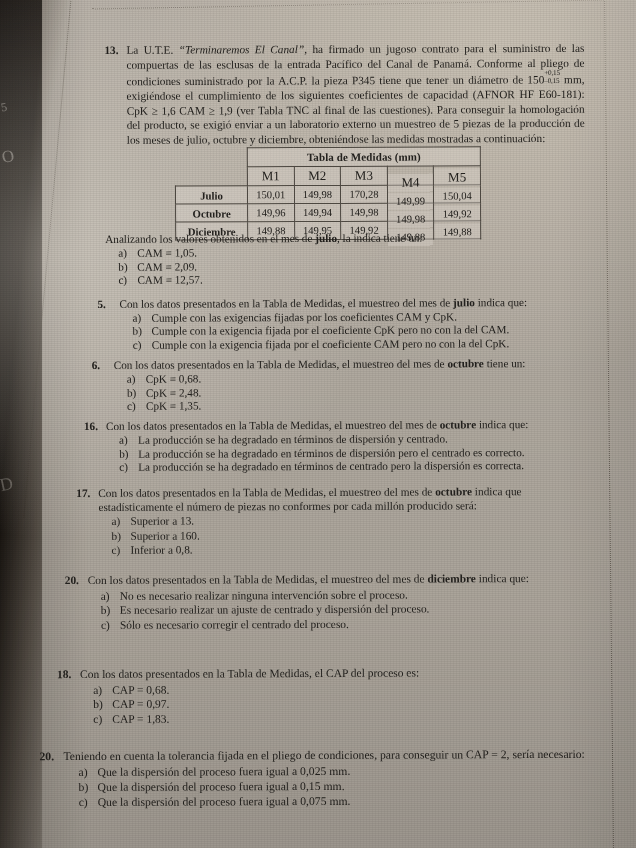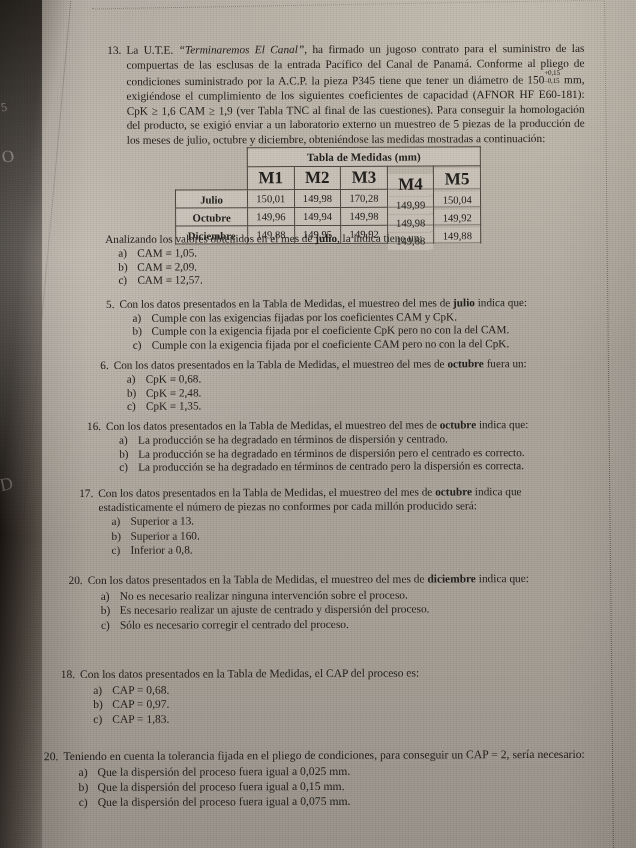--- a/index.html
+++ b/index.html
@@ -97,22 +97,22 @@
     text-rendering: optimizeLegibility;
   }
 
   .q {
     position: absolute;
     display: flex;
     align-items: flex-start;
   }
   .qnum {
     flex: 0 0 auto;
-    font-weight: 400;
-    text-align: right;
+    font-weight: 700;
+    text-align: left;
     margin-right: 5px;
   }
   .qbody { flex: 1 1 auto; }
   .stem  { margin: 0; }
   b { font-weight: 700; }
   i { font-style: italic; }
 
   ol.opts {
     list-style: none;
     margin: 0;
@@ -164,21 +164,21 @@
     font-weight: 400;
     height: 15px;
     background: rgba(231,226,217,0.30);
   }
   table.meas th.title {
     font-weight: 700;
     font-size: 11px;
     letter-spacing: .1px;
     height: 16px;
   }
-  table.meas th.colh { font-weight: 700; font-size: 17px; text-align: center; }
+  table.meas th.colh { font-weight: 400; font-size: 13px; text-align: center; }
   table.meas td.rowh { font-weight: 700; font-size: 10.8px; border-left: 1px solid #4c4740; }
   table.meas td.corner { border: none; background: transparent; }
   
   .sh1 { position: relative; top: 7px; }
   .sh2 { position: relative; top: 2px; }
 
   
   #q14 { left: 98px; top: 297px; width: 470px; font-size: 11.2px; line-height: 13.6px; }
   #q14 .qnum { width: 17px; }
   #q14 ol.opts { margin-top: 0px; padding-left: 13px; }
@@ -317,21 +317,21 @@
           <span class="olab">c)</span>
           <span class="otxt">Cumple con la exigencia fijada por el coeficiente CAM pero no con la del CpK.</span>
         </li>
       </ol>
     </div>
   </div>
 
   <div class="q" id="q15">
     <div class="qnum">6.</div>
     <div class="qbody">
-      <p class="stem"><span>Con los datos presentados en la Tabla de Medidas, el muestreo del mes de </span><b>octubre</b><span> fuera un:</span></p>
+      <p class="stem"><span>Con los datos presentados en la Tabla de Medidas, el muestreo del mes de </span><b>octubre</b><span> tiene un:</span></p>
       <ol class="opts">
         <li>
           <span class="olab">a)</span>
           <span class="otxt">CpK = 0,68.</span>
         </li>
         <li>
           <span class="olab">b)</span>
           <span class="otxt">CpK = 2,48.</span>
         </li>
         <li>

